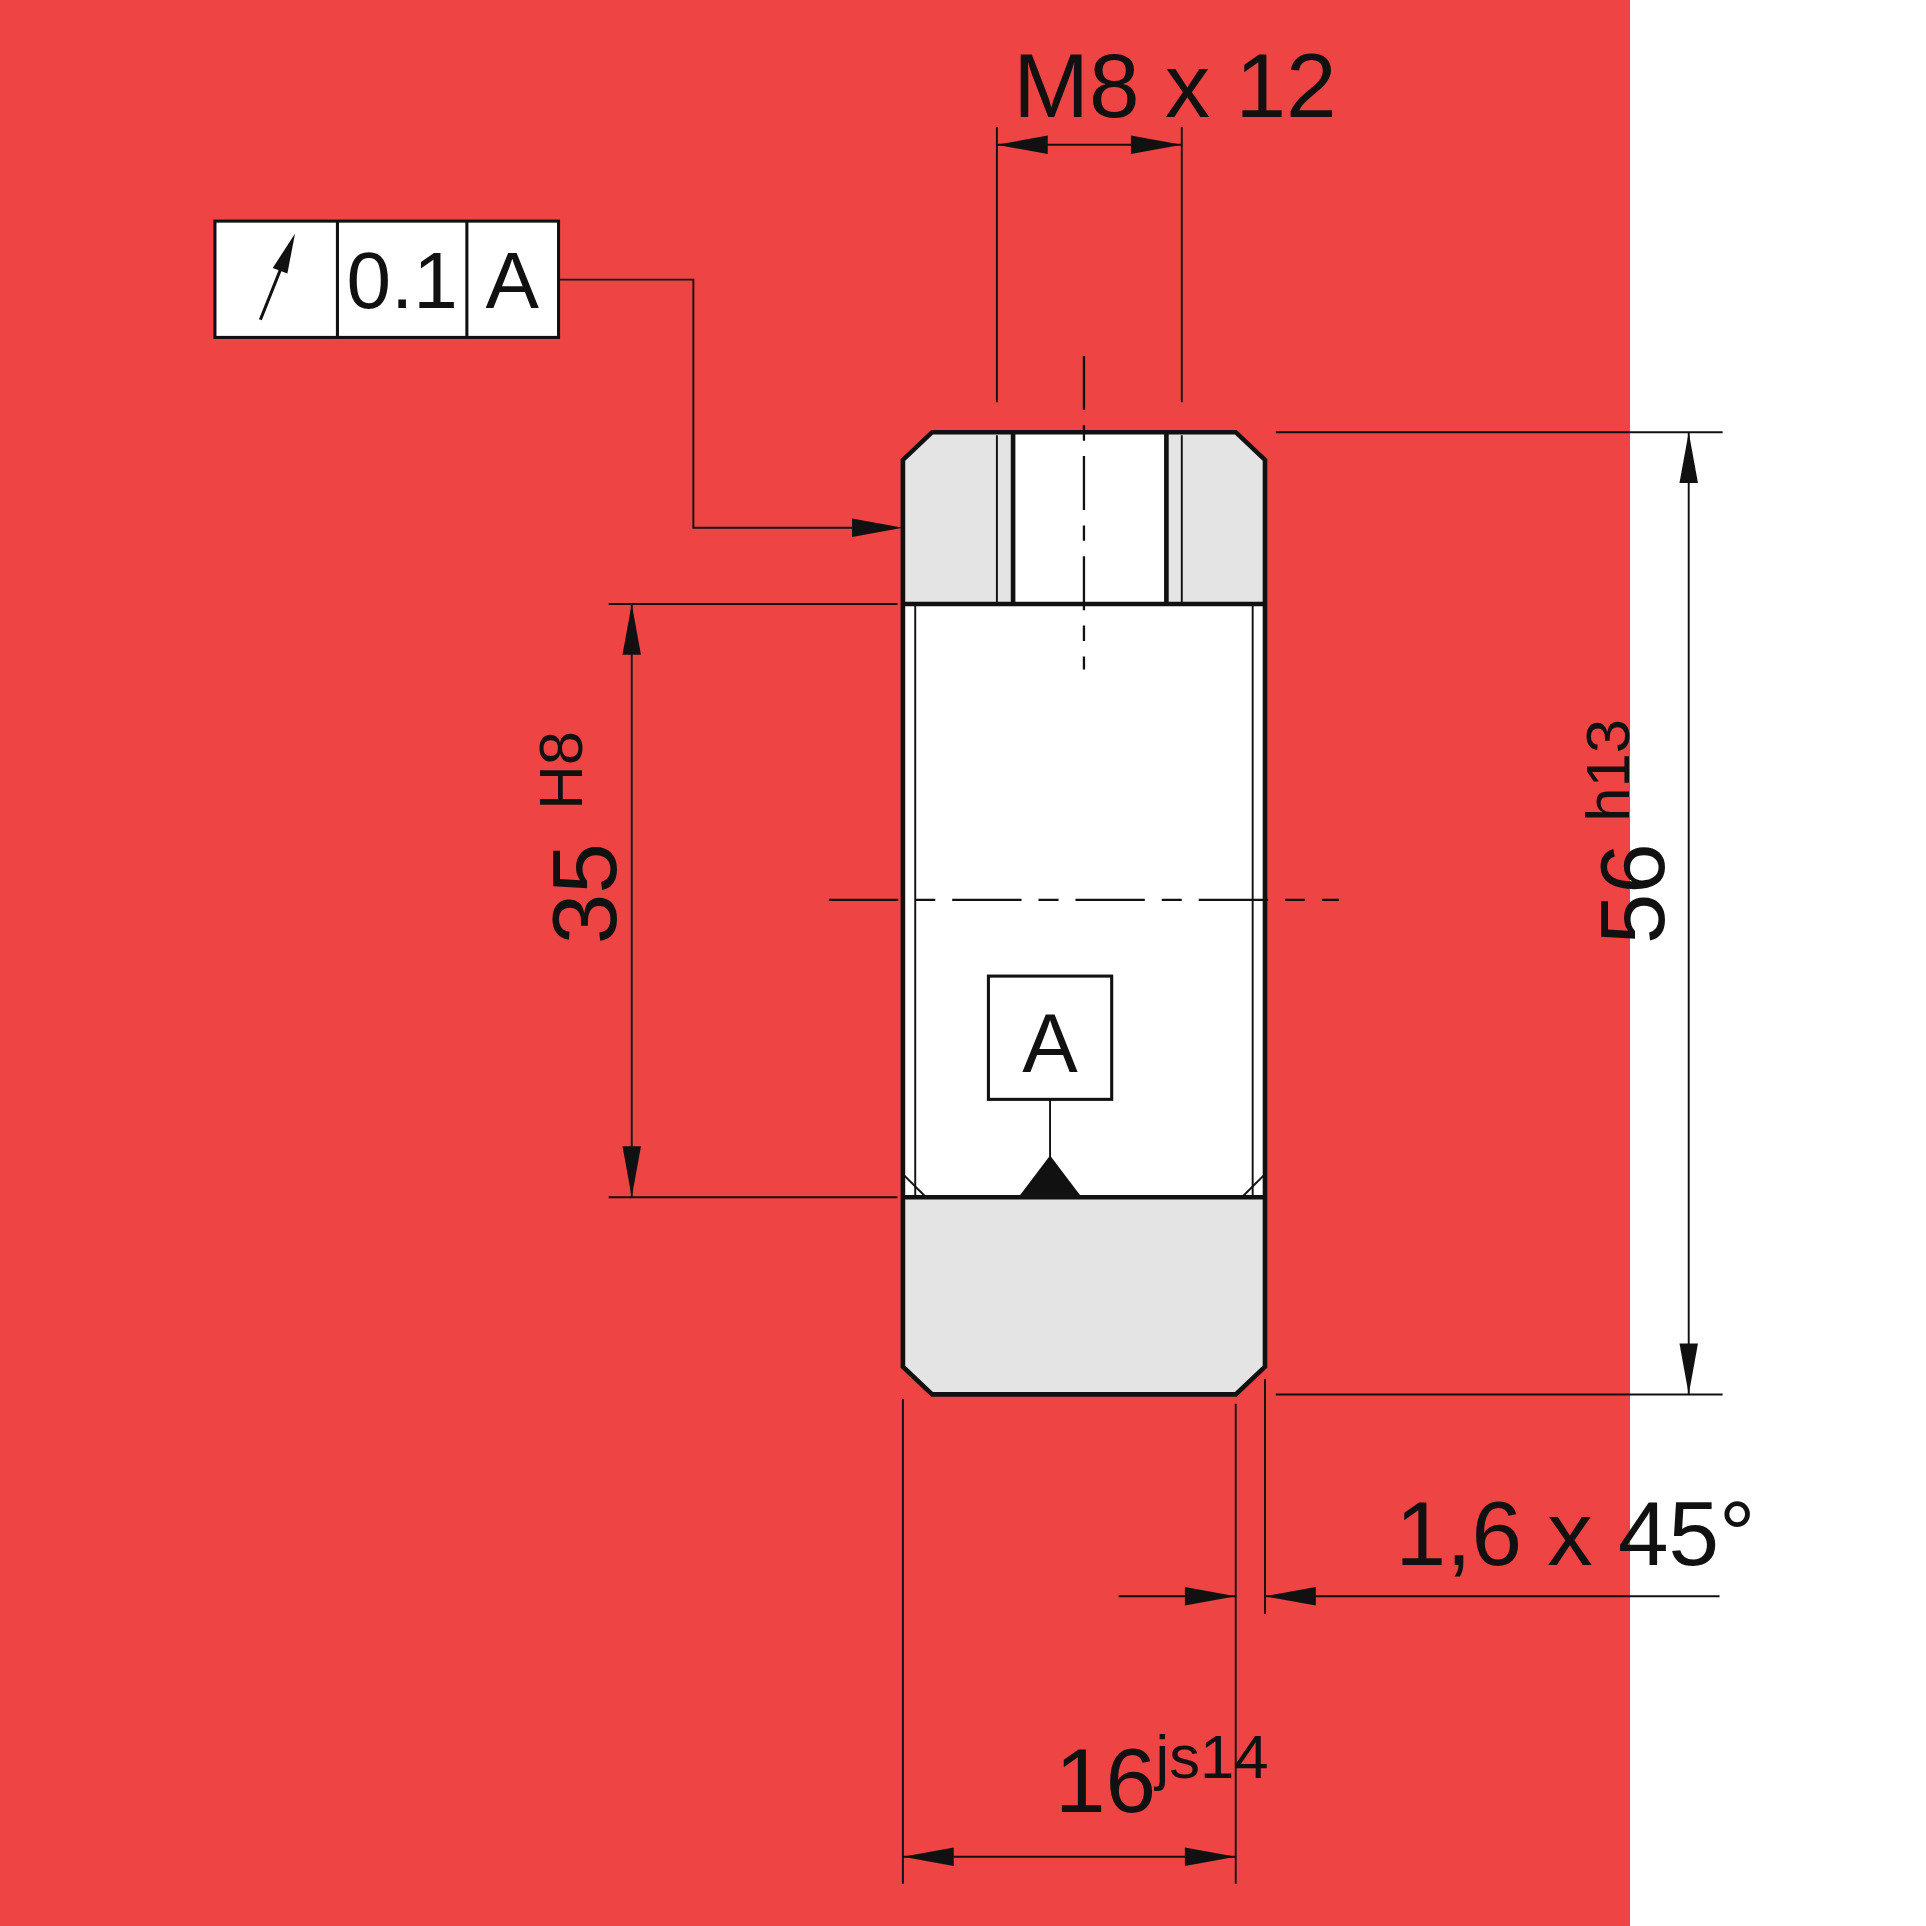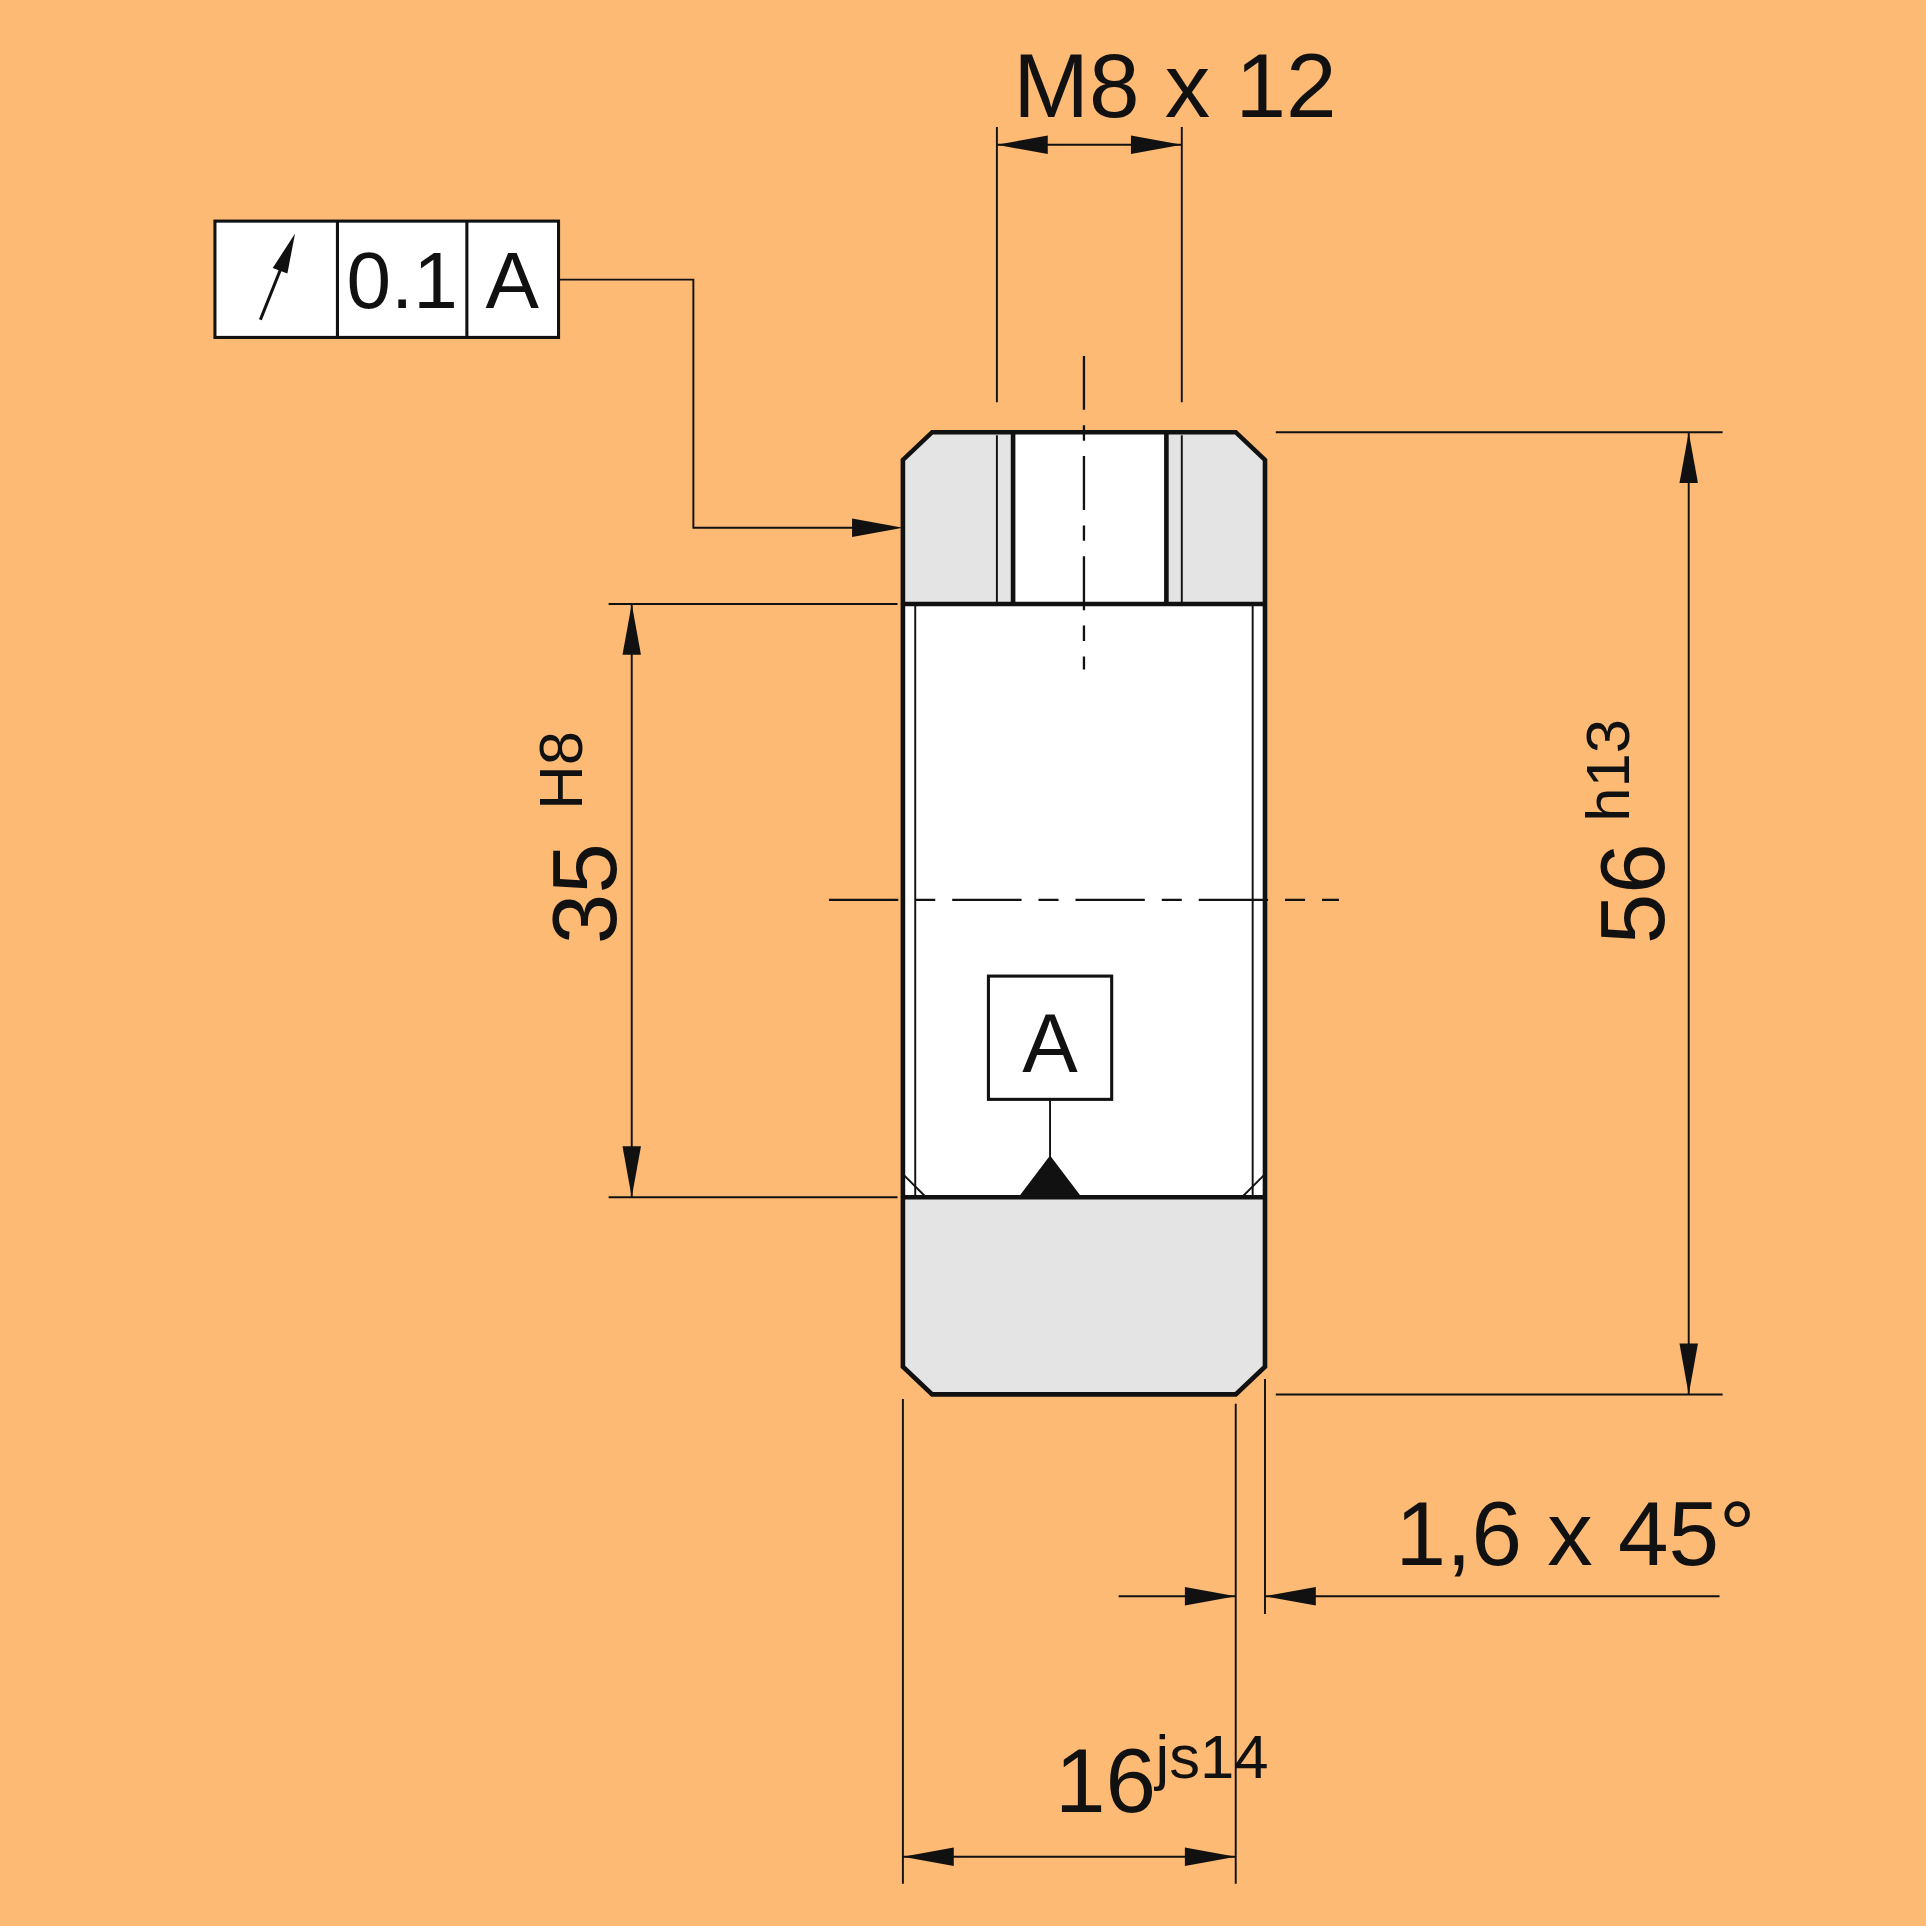--- a/index.html
+++ b/index.html
@@ -1,16 +1,16 @@
 <!DOCTYPE html>
 <html style="font-size:12.3px"><head>
 <meta charset="utf-8">
 <style>
   html,body{margin:0;padding:0;background:#ffffff;}
-  .stage{width:1926px;height:1926px;position:relative;background:#fdba74;}
+  .stage{width:1630px;height:1926px;position:relative;background:#ef4444;}
   svg{display:block;}
   .outline{fill:none;stroke:#111111;stroke-width:6;stroke-linejoin:miter;}
   .thick{stroke:#111111;stroke-width:6;}
   .thin{stroke:#111111;stroke-width:2.5;fill:none;}
   .frame{stroke:#111111;stroke-width:4;fill:#ffffff;}
   .centerline{stroke:#111111;stroke-width:3;fill:none;}
   .arrow{fill:#111111;stroke:none;}
   text{font-family:"Liberation Sans","DejaVu Sans",sans-serif;fill:#111111;}
   .dim-text{font-size:118px;}
   .tol-text{font-size:80px;}

